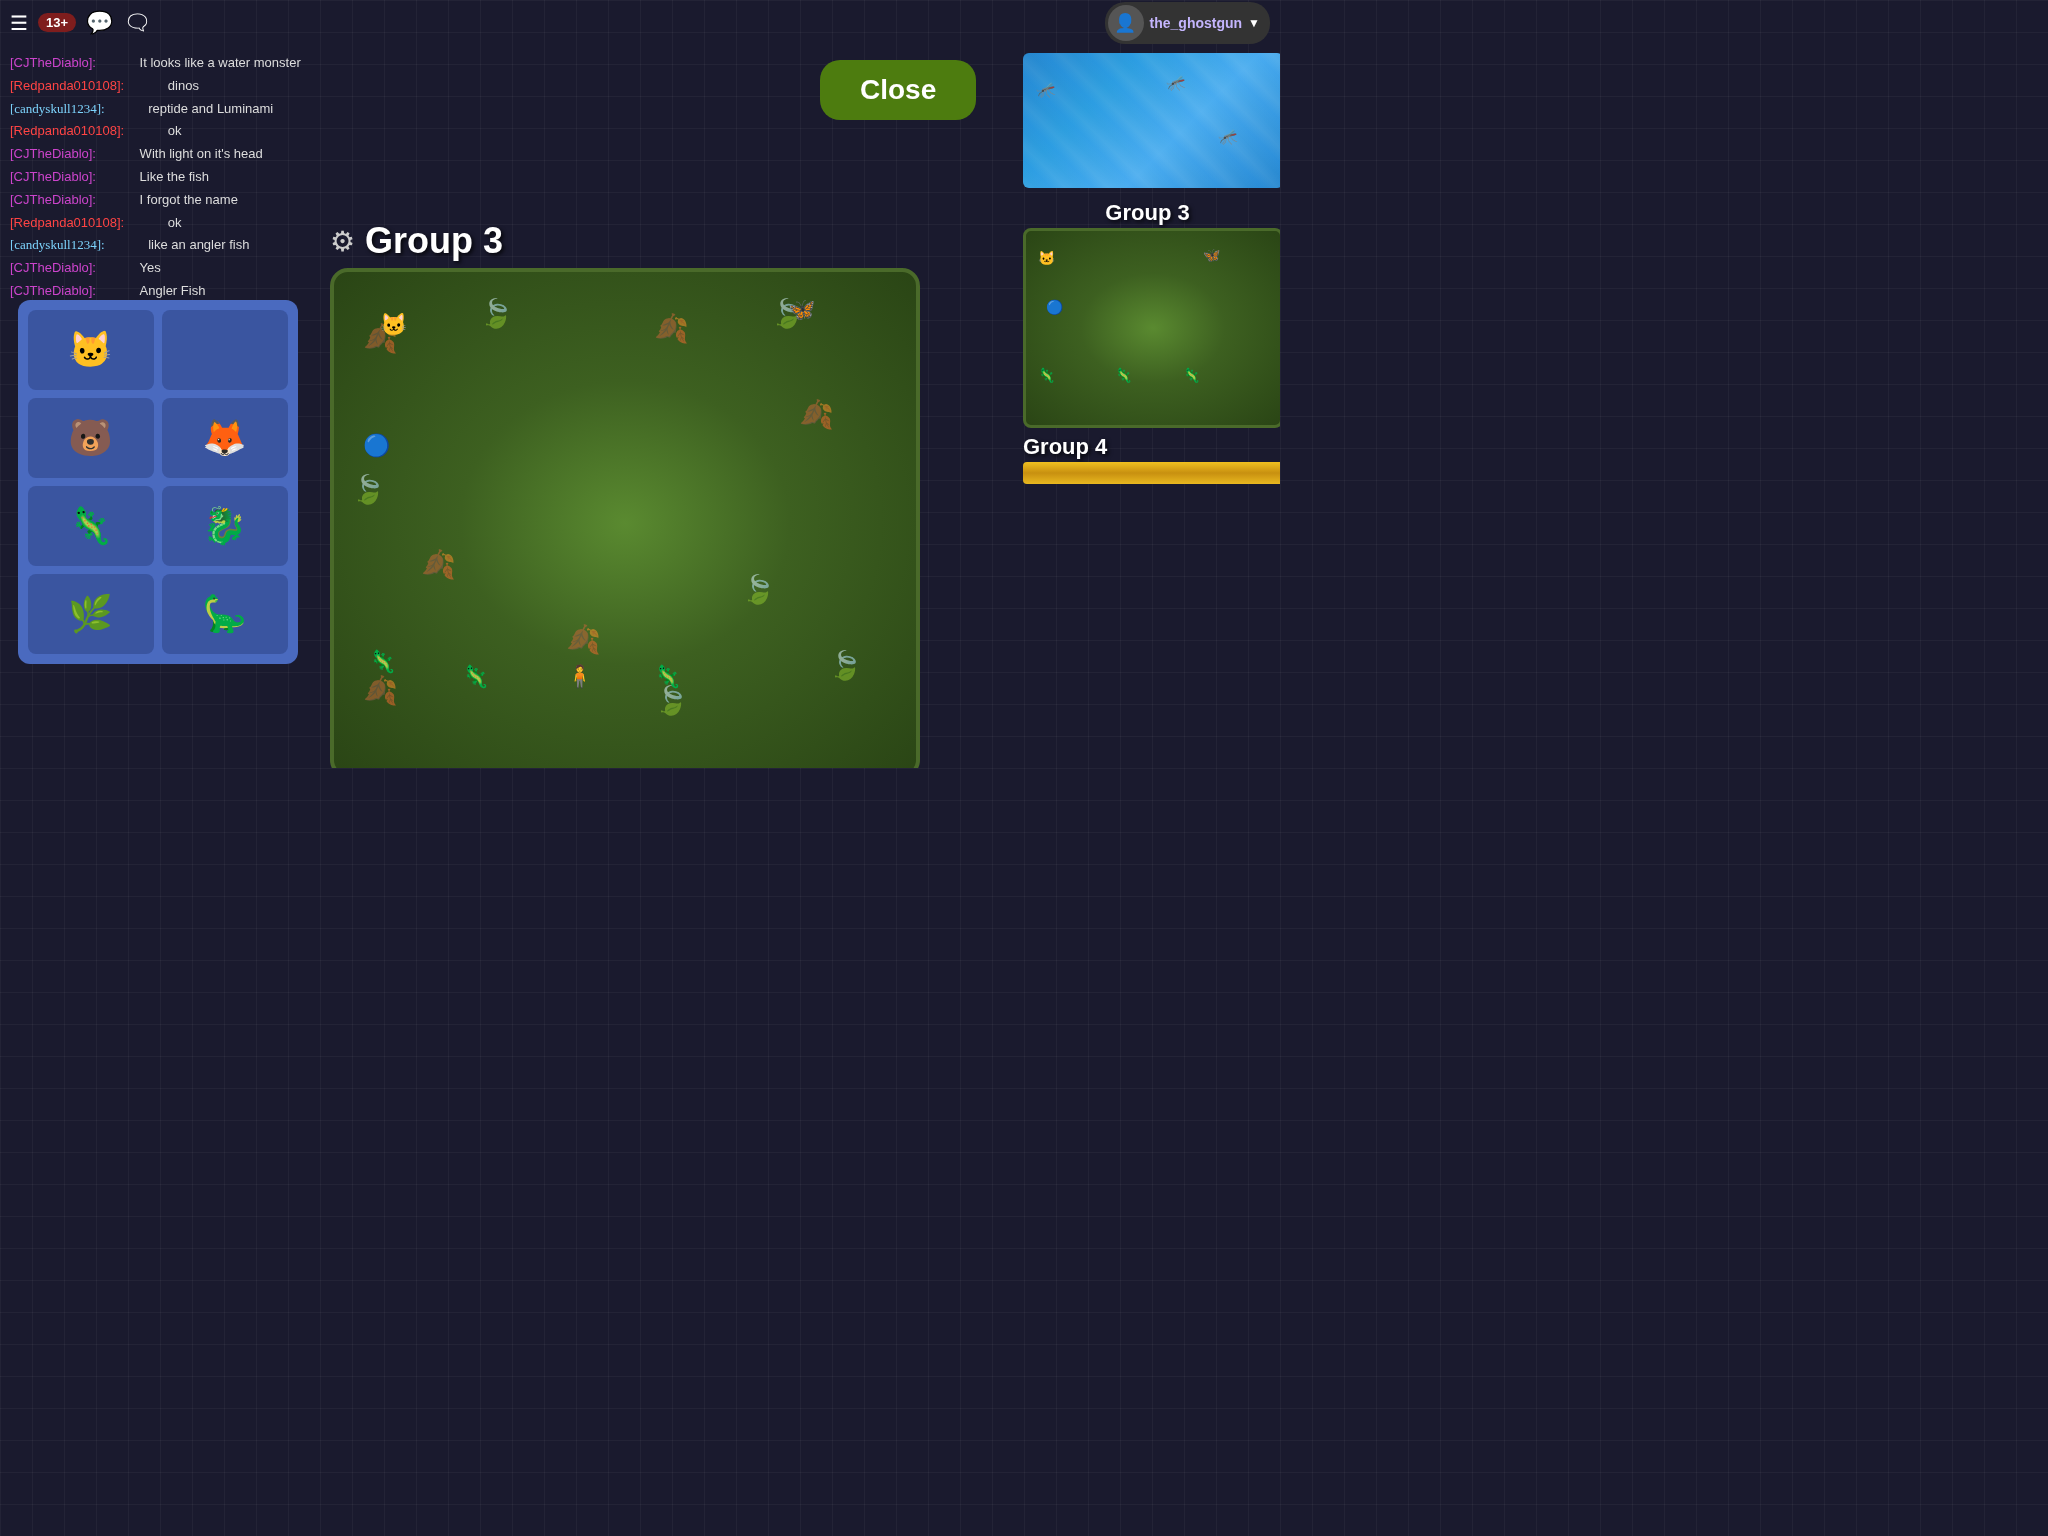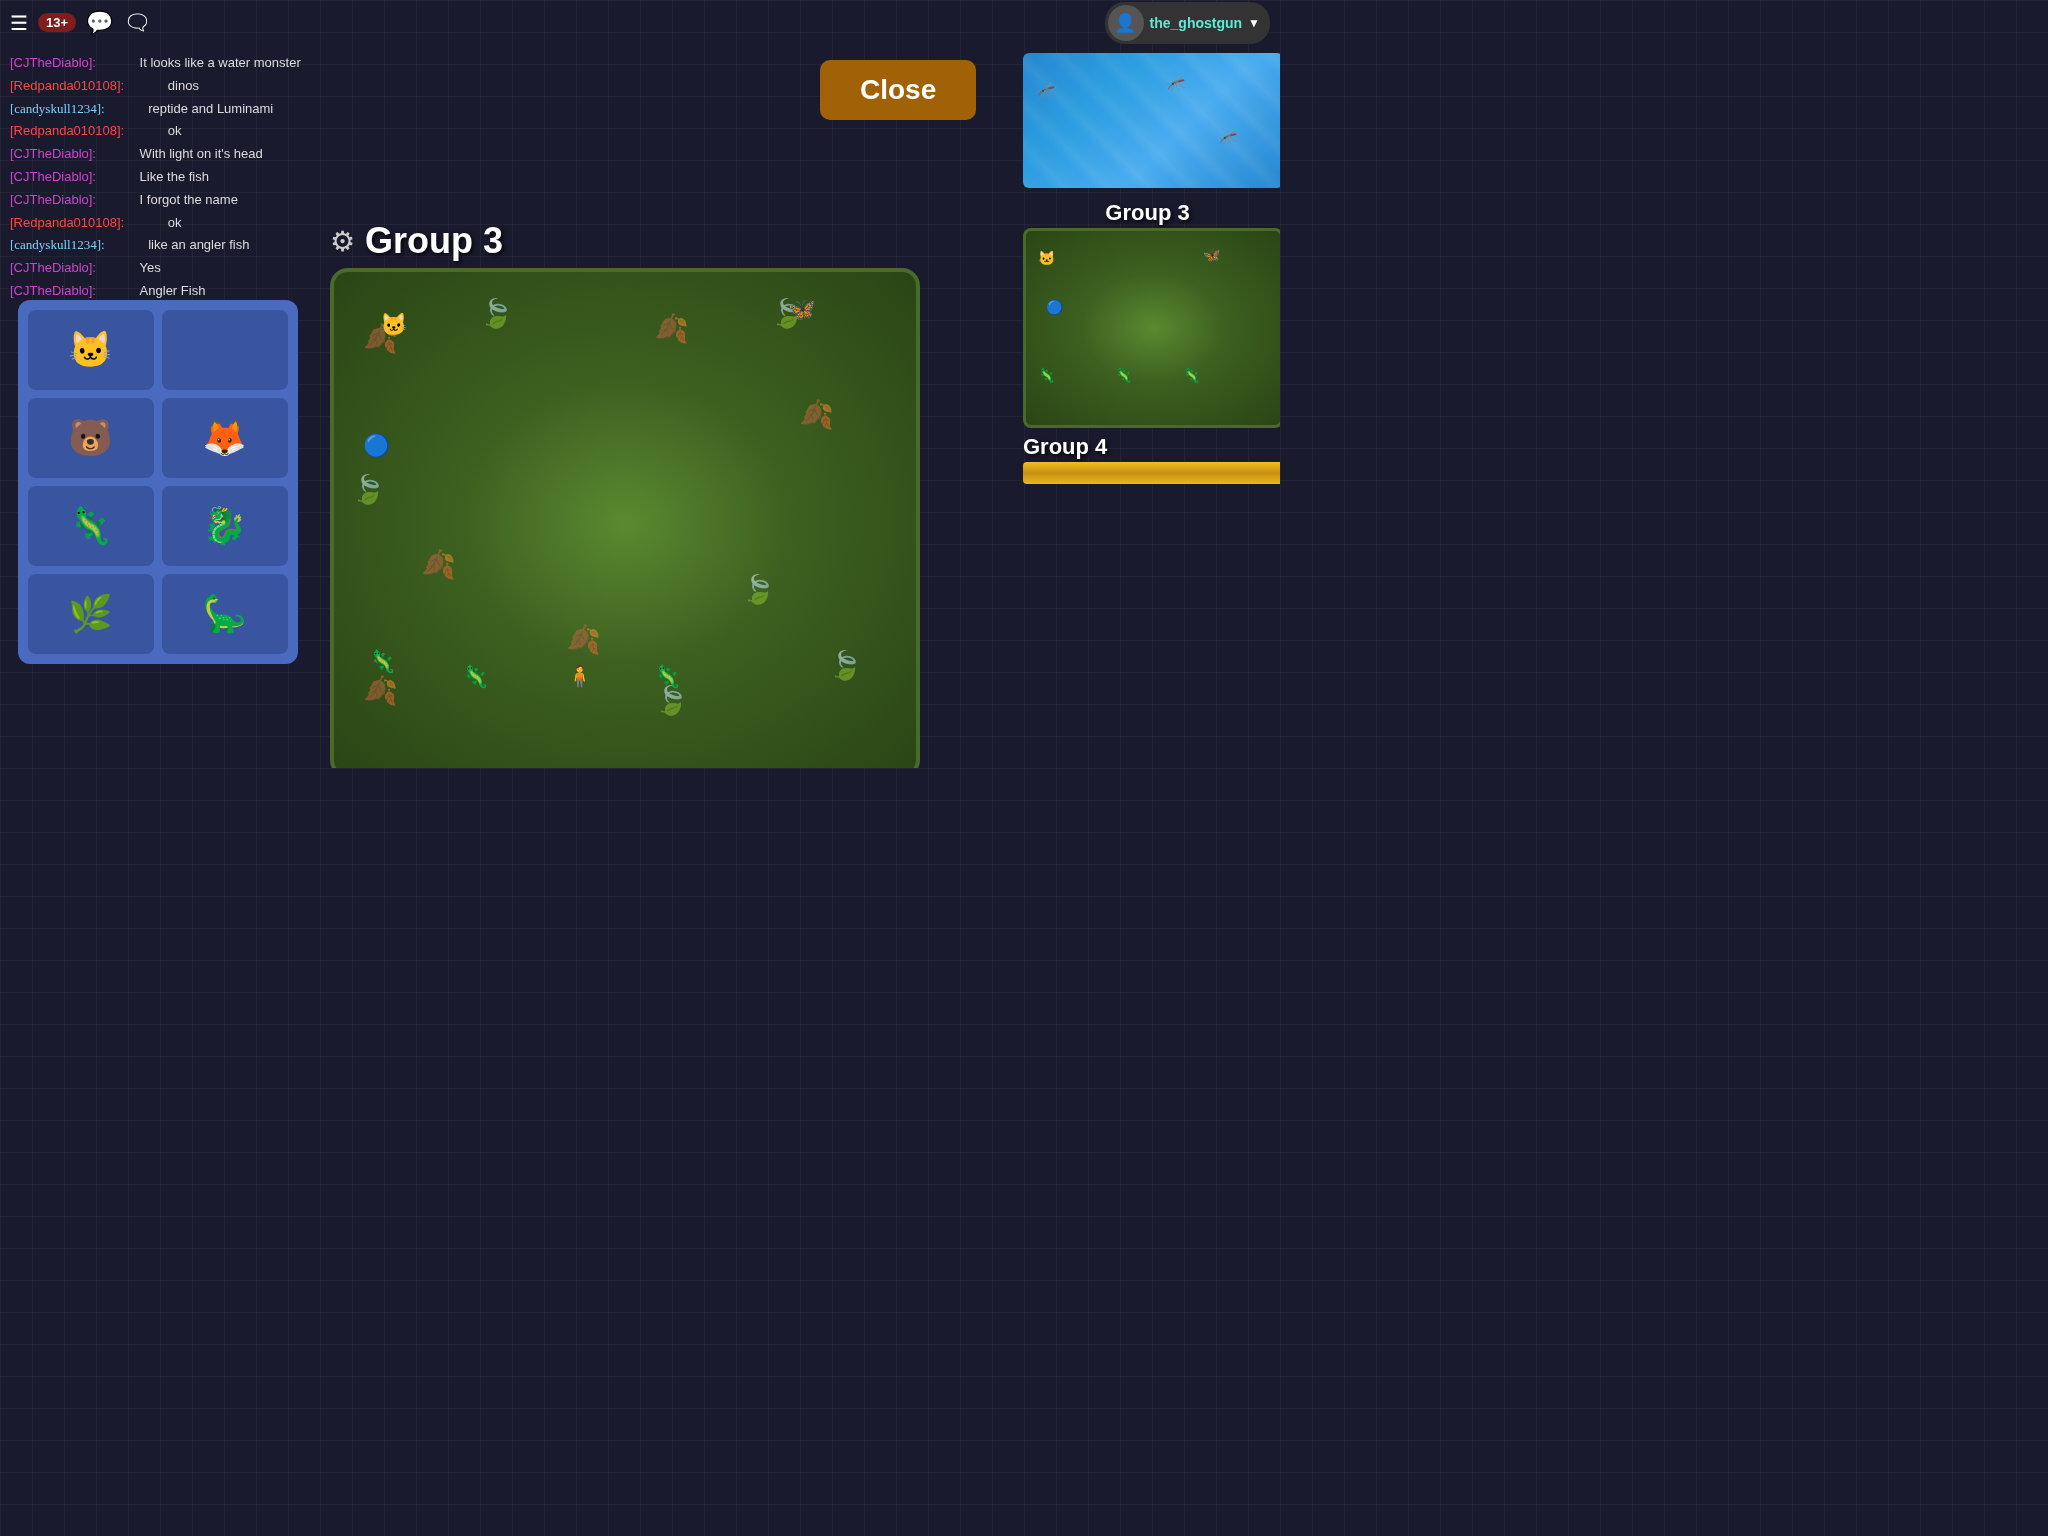--- a/index.html
+++ b/index.html
@@ -51,21 +51,21 @@
       height: 36px;
       border-radius: 50%;
       background: #555;
       overflow: hidden;
       display: flex;
       align-items: center;
       justify-content: center;
       font-size: 18px;
     }
     .username {
-      color: #5eead4;
+      color: #c4b5fd;
       font-size: 14px;
       font-weight: bold;
     }
     .dropdown-icon {
       color: white;
       font-size: 12px;
     }
     .user-btn {
       display: flex;
       align-items: center;
@@ -92,24 +92,24 @@
     .u-cj { color: #cc44cc; text-align: center; }
     .u-red { color: #ff4444; }
     .u-candy { color: #7dd3fc; font-family: Liberation Serif, serif; }
     .msg-text { color: #ddd; margin-left: 40px; }
 
     
     .close-btn {
       position: absolute;
       top: 60px;
       left: 820px;
-      background: #a16207;
+      background: #4d7c0f;
       color: white;
       border: none;
-      border-radius: 10px;
+      border-radius: 20px;
       padding: 14px 40px;
       font-size: 28px;
       font-weight: bold;
       cursor: pointer;
       z-index: 200;
     }
 
     
     .group3-title {
       position: absolute;

